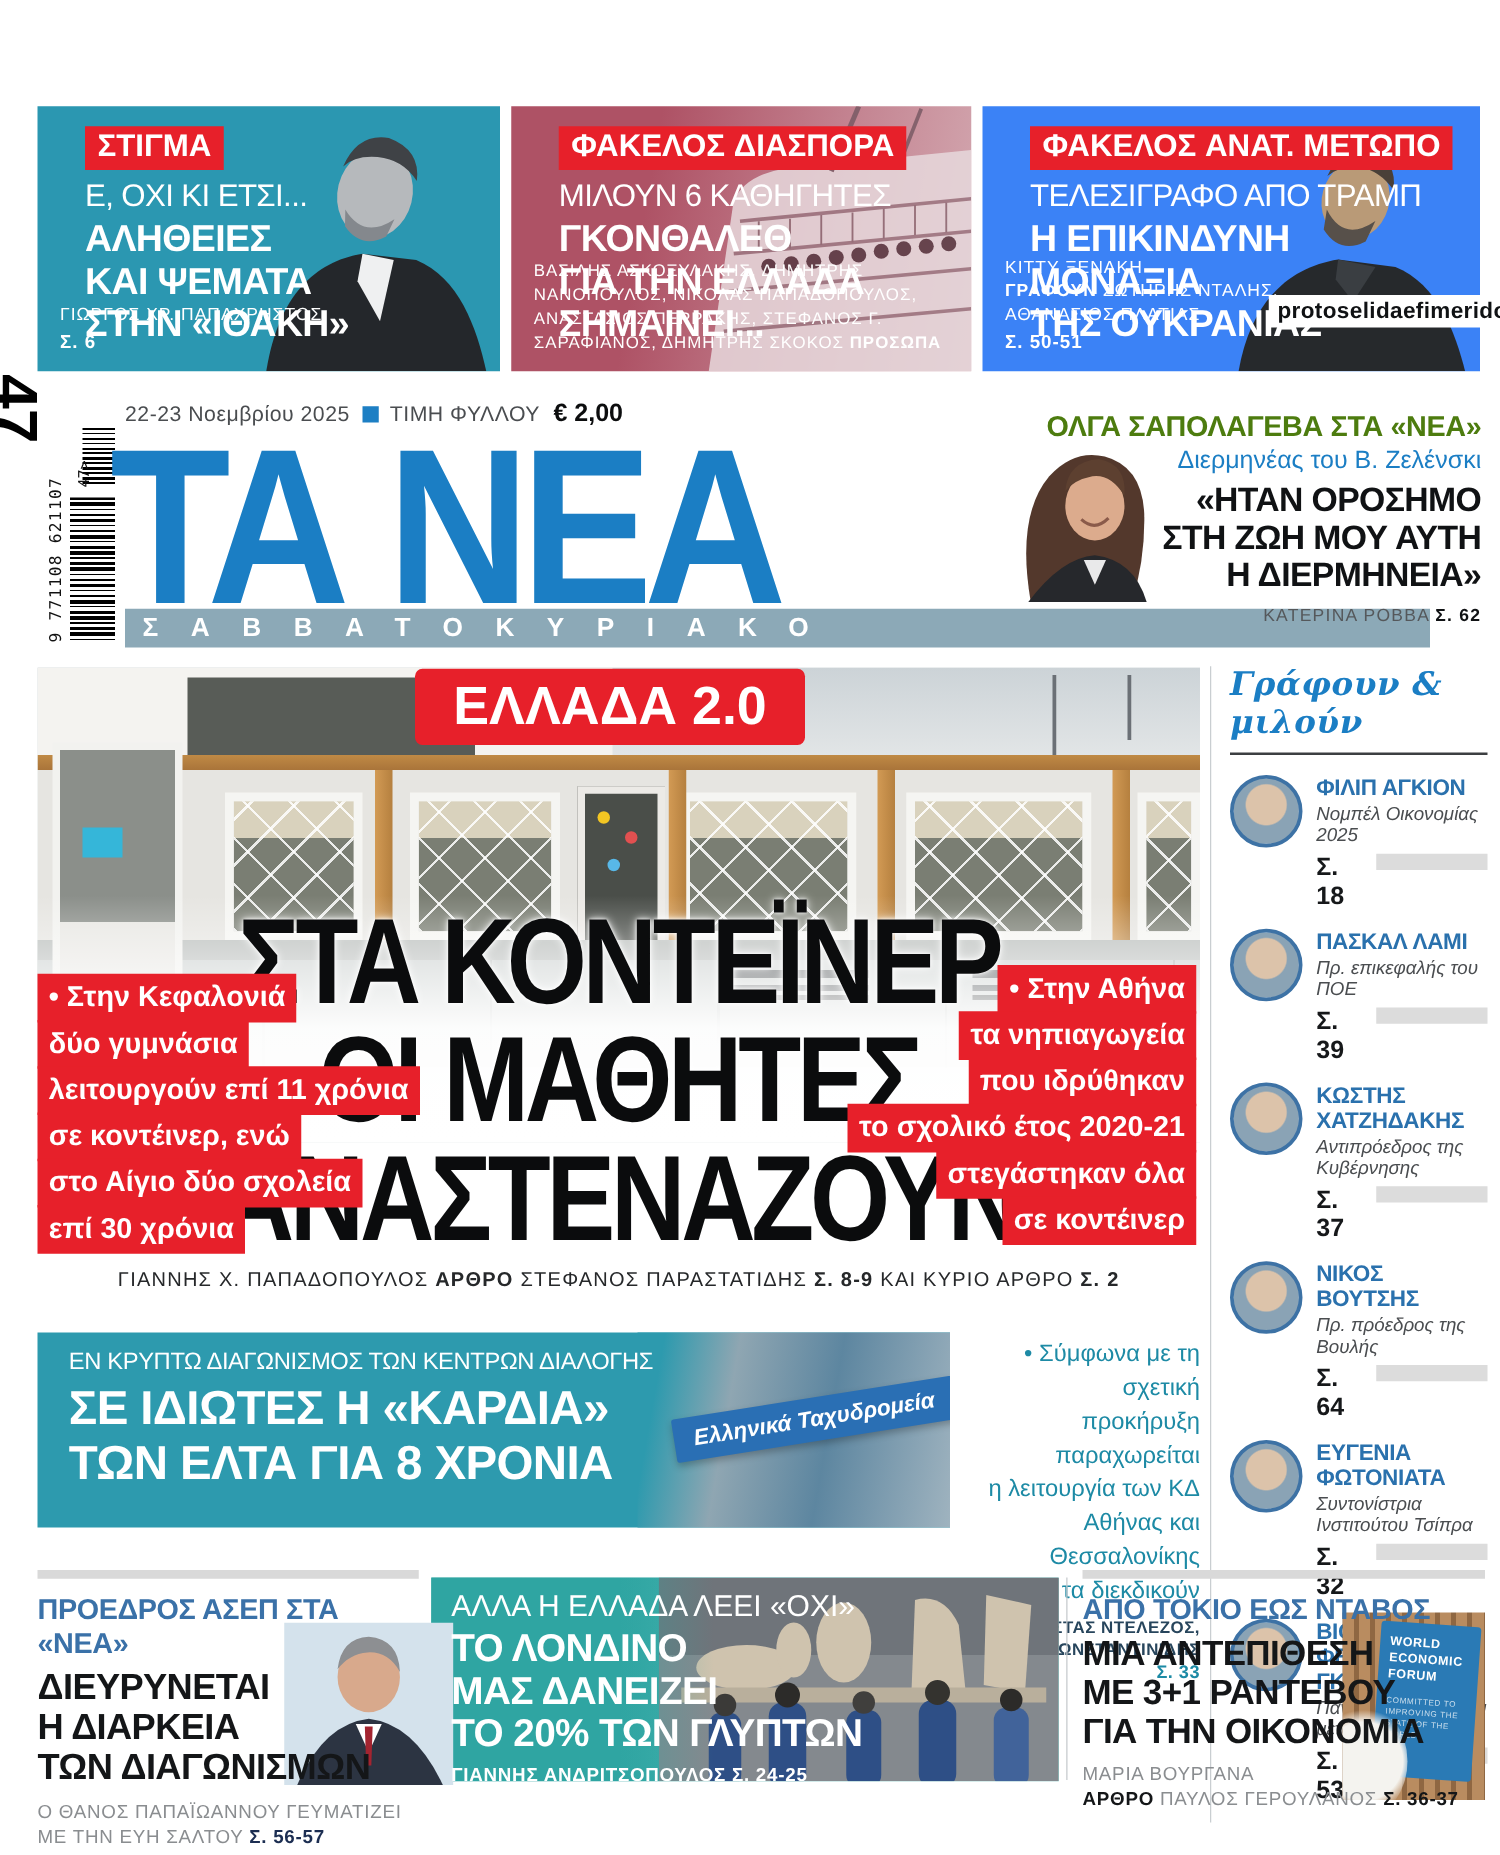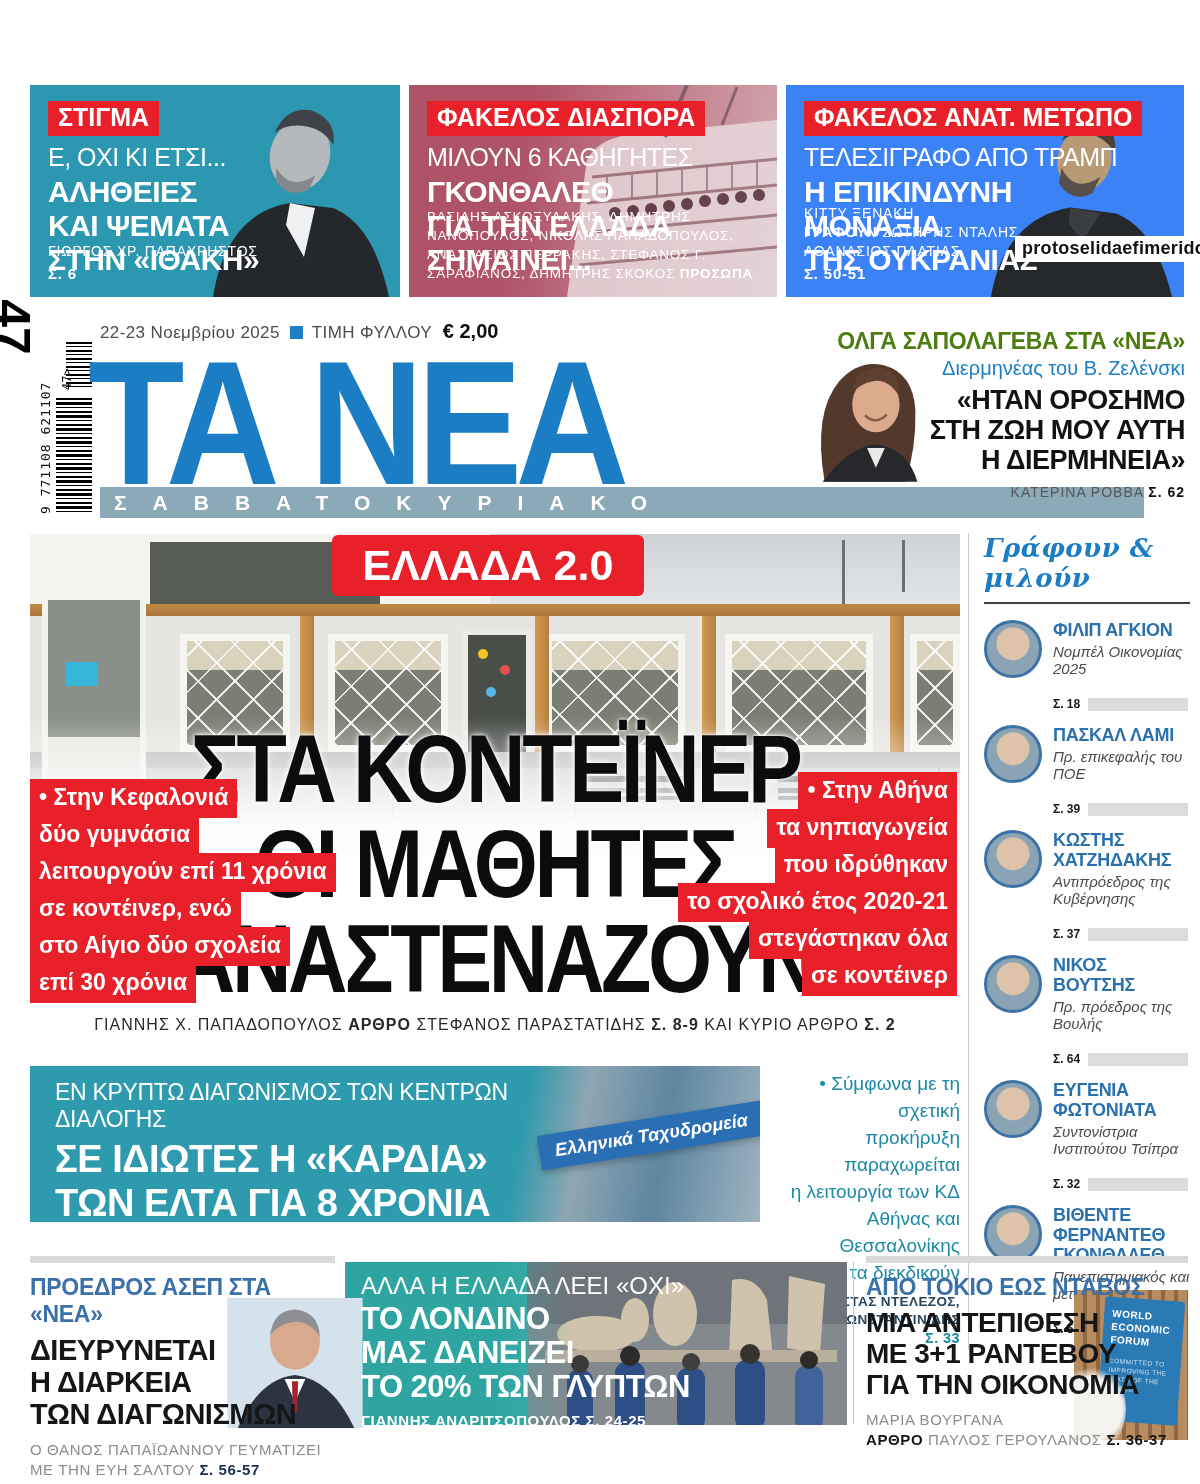--- a/index.html
+++ b/index.html
@@ -16,21 +16,21 @@
     background:repeating-linear-gradient(180deg,#000 0 2px,#fff 2px 4px,#000 4px 5px,#fff 5px 8px);}
   .bars-main{position:absolute;left:26px;top:62px;width:36px;height:114px;
     background:repeating-linear-gradient(180deg,#000 0 2px,#fff 2px 4px,#000 4px 7px,#fff 7px 9px,#000 9px 10px,#fff 10px 13px);}
   .bc-num{position:absolute;left:8px;top:178px;transform:rotate(-90deg);transform-origin:0 0;
     font-size:13px;letter-spacing:1px;white-space:nowrap;font-family:"DejaVu Sans Mono",monospace;color:#111;}
   .bc-top{position:absolute;left:30px;top:54px;transform:rotate(-90deg);transform-origin:0 0;
     font-size:12px;font-family:"DejaVu Sans Mono",monospace;color:#111;white-space:nowrap;}
 
   
   .topstrip{position:absolute;left:30px;top:85px;width:1152px;height:212px;display:flex;gap:9px;}
-  .teaser{position:relative;overflow:hidden;color:#fff;}
+  .teaser{position:relative;overflow:hidden;color:#fff;padding-left:20px;}
   .teaser.t1{flex:0 0 370px;background:#2b97b1;}
   .teaser.t2{flex:0 0 368px;background:linear-gradient(100deg,#ae5265 0 30%,#c2808e 65%,#d4aab2);}
   .teaser.t3{flex:0 0 398px;background:#3b82f6;}
   .t-photo{position:absolute;right:0;bottom:0;height:100%;}
   .kicker-chip{display:inline-block;background:#e7202a;color:#fff;padding:3px 10px 5px;
     font-size:25px;line-height:27px;}
   .kicker-chip .kl{font-weight:700;} .kicker-chip .kb{font-weight:800;}
   .t-body{position:relative;z-index:2;padding:16px 18px 0 18px;}
   .t-sub{font-size:25px;font-weight:400;margin:7px 0 3px;letter-spacing:-0.5px;}
   .t-title{font-size:30px;line-height:34px;font-weight:800;letter-spacing:-0.5px;}
@@ -102,32 +102,32 @@
 
   
   .sidebar{position:absolute;left:968px;top:533px;width:222px;border-left:1px solid #c9ced1;padding-left:15px;}
   .sb-header{font-family:"DejaVu Serif","Liberation Serif",serif;font-style:italic;font-weight:700;
     color:#1b7ec4;font-size:26px;padding-bottom:9px;border-bottom:2px solid #3c3f42;margin-bottom:16px;letter-spacing:0.5px;}
   .contrib{display:flex;gap:11px;margin-bottom:14px;}
   .avatar{width:58px;height:58px;border-radius:50%;border:3px solid #3d72a5;flex:none;
     background:radial-gradient(circle at 50% 40%,#dcc3aa 0 39%,#8aa3b5 42%);}
   .c-name{font-size:18px;line-height:20px;font-weight:800;color:#2a71ad;letter-spacing:-0.3px;}
   .c-role{font-style:italic;font-size:15px;line-height:17px;color:#4a4d50;margin-top:3px;}
-  .c-page{margin-top:20px;font-size:12px;font-weight:800;color:#16181a;display:flex;align-items:center;gap:8px;}
+  .c-page{margin-top:6px;font-size:20px;font-weight:800;color:#16181a;display:flex;gap:8px;}
   .c-bar{width:100px;height:13px;background:#dcdcdc;}
 
   
   .elta{position:absolute;left:30px;top:1066px;width:930px;height:156px;}
   .elta-teal{position:absolute;left:0;top:0;width:730px;height:156px;background:#2d9aae;}
   .elta-photo{position:absolute;left:480px;top:0;width:250px;height:156px;
     background:linear-gradient(100deg,#2d9aae 0 8%,#8fa6b2 30%,#5d86a0 60%,#9fb3bf);overflow:hidden;}
   .elta-sign{position:absolute;left:28px;top:52px;transform:rotate(-9deg);background:#2a6fb4;color:#fff;
     font-style:italic;font-weight:700;font-size:18px;padding:7px 16px;border-radius:2px;box-shadow:0 3px 6px rgba(0,0,0,.25);white-space:nowrap;}
   .elta-text{position:absolute;left:25px;top:13px;width:470px;color:#fff;z-index:2;}
-  .elta-kicker{font-size:23px;font-weight:400;letter-spacing:-0.3px;}
+  .elta-kicker{font-size:19px;font-weight:400;letter-spacing:-0.3px;}
   .elta-title{font-size:38px;line-height:44px;font-weight:800;letter-spacing:-0.5px;margin-top:4px;}
   .elta-right{position:absolute;left:742px;top:4px;width:188px;text-align:right;}
   .elta-bullets{font-size:19px;line-height:27px;color:#1d8aa5;font-weight:400;}
   .elta-byline{margin-top:7px;font-size:13.5px;line-height:18px;font-weight:700;color:#27455c;letter-spacing:0.4px;}
   .elta-byline .pref{color:#1d8aa5;font-weight:800;font-size:14.5px;}
 
   
   .rule{height:7px;background:#d9d9d9;margin-bottom:11px;}
   .bs1{position:absolute;left:30px;top:1256px;width:305px;}
   .bs3{position:absolute;left:866px;top:1256px;width:322px;}

